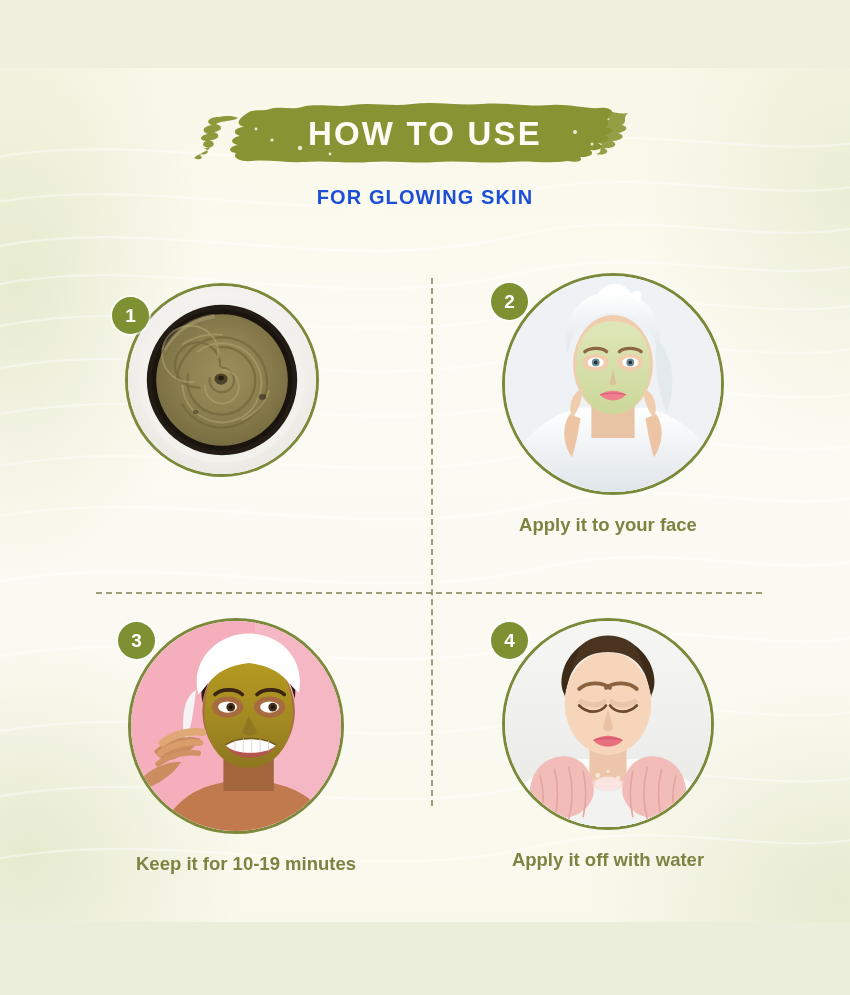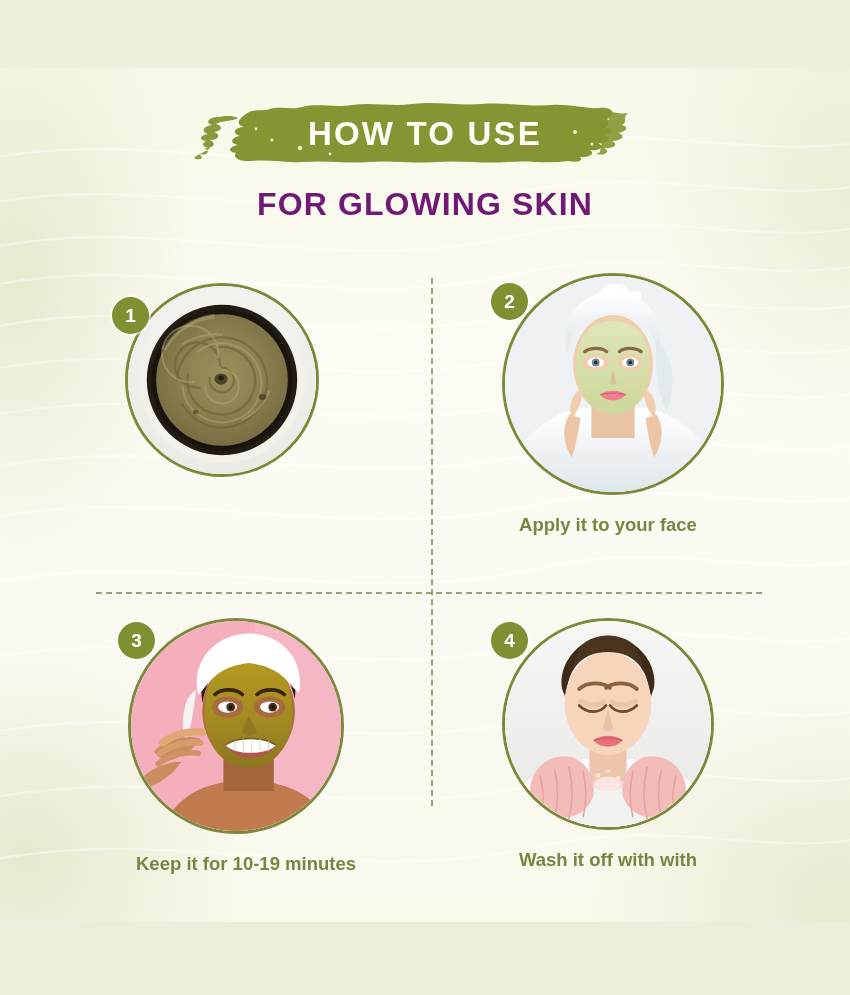--- a/index.html
+++ b/index.html
@@ -28,21 +28,21 @@
   
   .header{position:absolute;left:0;top:96px;width:850px;text-align:center;}
   .brush-wrap{position:relative;width:850px;height:76px;}
   .brush-svg{position:absolute;left:0;top:0;}
   .brush-title{
     position:absolute;left:0;top:0;width:850px;height:76px;
     display:flex;align-items:center;justify-content:center;
     color:#fdfdf5;font-size:33px;font-weight:bold;letter-spacing:2.2px;
   }
   .subtitle{
-    margin-top:14px;color:#701a75;font-size:32px;font-weight:bold;letter-spacing:1.1px;text-align:center;
+    margin-top:14px;color:#1d4ed8;font-size:20px;font-weight:bold;letter-spacing:1.1px;text-align:center;
   }
 
   
   .grid{position:absolute;left:0;top:248px;width:850px;height:660px;}
   .divider-h{position:absolute;left:96px;top:592px;width:666px;height:0;
     border-top:2px dashed #8d8f63;opacity:.85;}
   .divider-v{position:absolute;left:431px;top:278px;width:0;height:528px;
     border-left:2px dashed #8d8f63;opacity:.85;}
 
   .cell{position:absolute;}
@@ -367,16 +367,16 @@
           <path d="M84,156 C92,150 108,150 116,156 C112,168 88,168 84,156 Z" fill="#f7cdc8" opacity=".9"></path>
           <ellipse cx="100" cy="158" rx="13" ry="7" fill="#ffffff" opacity=".45"></ellipse>
           <g fill="#ffffff" opacity=".55">
             <circle cx="90" cy="150" r="2.4"></circle>
             <circle cx="110" cy="152" r="2"></circle>
             <circle cx="100" cy="146" r="1.6"></circle>
           </g>
         </svg>
       </div>
     </div>
-    <div class="caption cap-center" style="width:260px;">Wash it off with with</div>
+    <div class="caption cap-center" style="width:260px;">Apply it off with water</div>
   </div>
 
 </div>
 
 </body></html>

